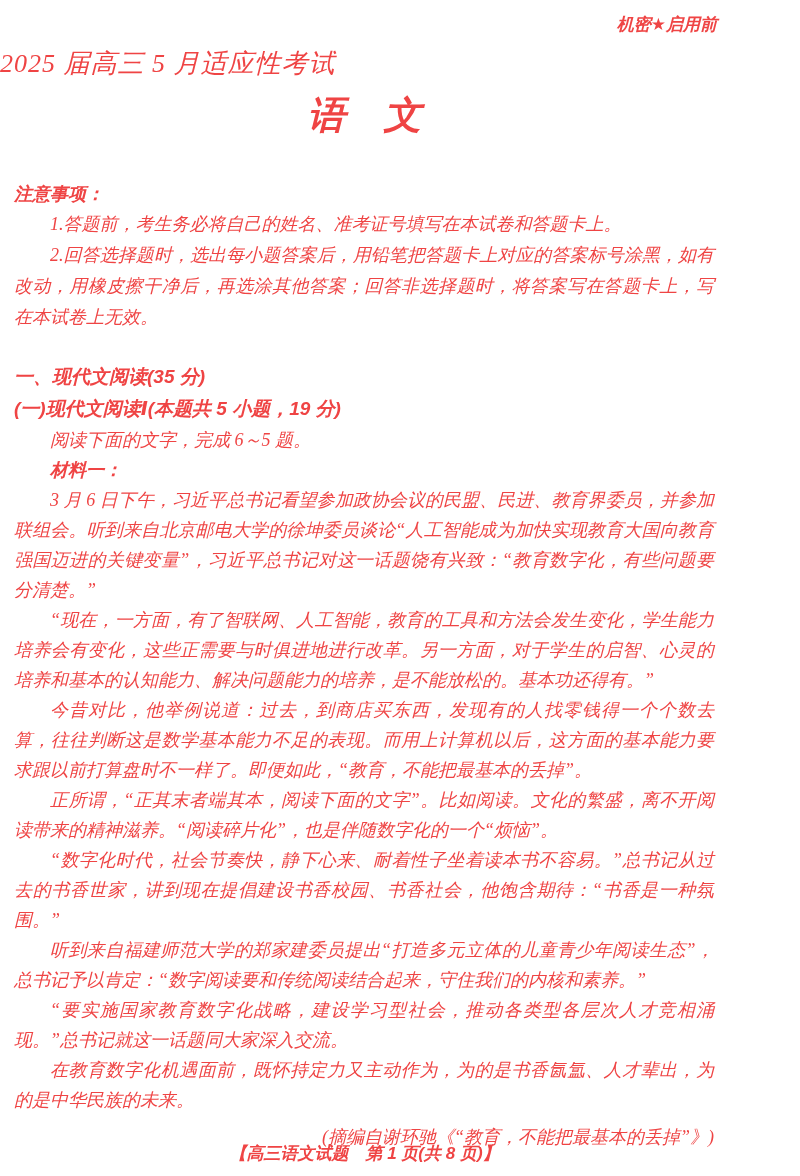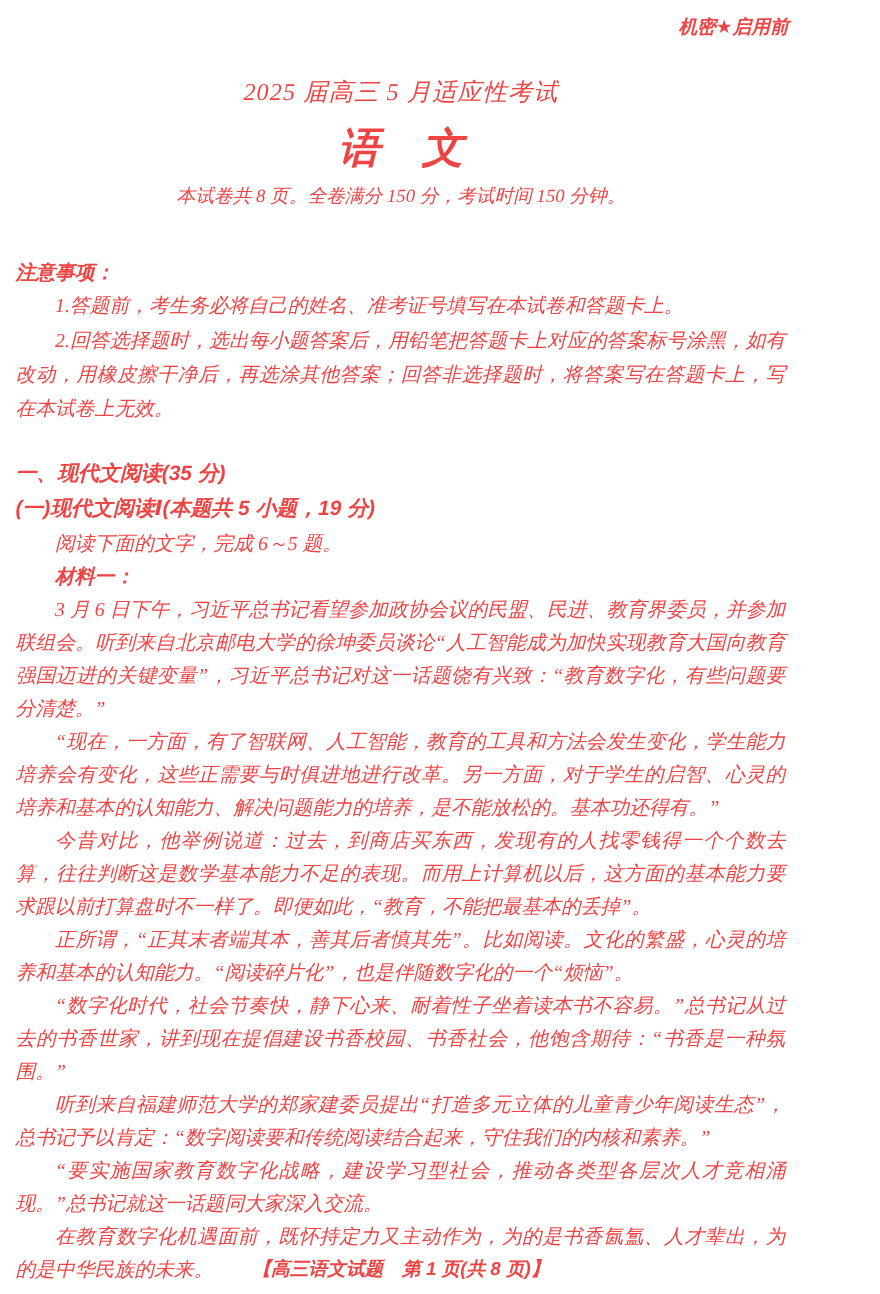--- a/index.html
+++ b/index.html
@@ -16,23 +16,22 @@
   }
   .classification {
     margin: 14px 12px 0 0;
     text-align: right;
     font-family: "Liberation Sans", "DejaVu Sans", sans-serif;
     font-weight: bold;
     font-size: 17px;
     line-height: 22px;
   }
   .exam-title {
-    margin-top: 32px;
-    text-align: center;
-    font-size: 22px;
+    margin-top: 12px;
+    font-size: 26px;
     line-height: 32px;
     letter-spacing: 1px;
   }
   .subject-title {
     margin-top: 13px;
     text-align: center;
     font-family: "Liberation Sans", "DejaVu Sans", sans-serif;
     font-weight: bold;
     font-size: 38px;
     line-height: 44px;
@@ -118,37 +117,36 @@
 <body>
 
 <div class="page">
 
   <div class="classification">机密★启用前</div>
 
   <div class="exam-title">2025 届高三 5 月适应性考试</div>
 
   <div class="subject-title">语　文</div>
 
-  <div class="exam-info">本试卷共 8 页。全卷满分 150 分，考试时间 150 分钟。</div>
 
   <div class="content">
 
     <div class="notice-heading">注意事项：</div>
     <p class="notice-item">1.答题前，考生务必将自己的姓名、准考证号填写在本试卷和答题卡上。</p>
     <p class="notice-item">2.回答选择题时，选出每小题答案后，用铅笔把答题卡上对应的答案标号涂黑，如有改动，用橡皮擦干净后，再选涂其他答案；回答非选择题时，将答案写在答题卡上，写在本试卷上无效。</p>
 
     <div class="section-heading">一、现代文阅读(35 分)</div>
     <div class="section-subheading">(一)现代文阅读Ⅰ(本题共 5 小题，19 分)</div>
     <p class="instruction">阅读下面的文字，完成 6～5 题。</p>
     <p class="material-label">材料一：</p>
 
     <p class="body-para">3 月 6 日下午，习近平总书记看望参加政协会议的民盟、民进、教育界委员，并参加联组会。听到来自北京邮电大学的徐坤委员谈论“人工智能成为加快实现教育大国向教育强国迈进的关键变量”，习近平总书记对这一话题饶有兴致：“教育数字化，有些问题要分清楚。”</p>
     <p class="body-para">“现在，一方面，有了智联网、人工智能，教育的工具和方法会发生变化，学生能力培养会有变化，这些正需要与时俱进地进行改革。另一方面，对于学生的启智、心灵的培养和基本的认知能力、解决问题能力的培养，是不能放松的。基本功还得有。”</p>
     <p class="body-para">今昔对比，他举例说道：过去，到商店买东西，发现有的人找零钱得一个个数去算，往往判断这是数学基本能力不足的表现。而用上计算机以后，这方面的基本能力要求跟以前打算盘时不一样了。即便如此，“教育，不能把最基本的丢掉”。</p>
-    <p class="body-para">正所谓，“正其末者端其本，善其后者慎其先”。比如阅读。文化的繁盛，心灵的培养和基本的认知能力。“阅读碎片化”，也是伴随数字化的一个“烦恼”。</p>
+    <p class="body-para">正所谓，“正其末者端其本，阅读下面的文字”。比如阅读。文化的繁盛，离不开阅读带来的精神滋养。“阅读碎片化”，也是伴随数字化的一个“烦恼”。</p>
     <p class="body-para">“数字化时代，社会节奏快，静下心来、耐着性子坐着读本书不容易。”总书记从过去的书香世家，讲到现在提倡建设书香校园、书香社会，他饱含期待：“书香是一种氛围。”</p>
     <p class="body-para">听到来自福建师范大学的郑家建委员提出“打造多元立体的儿童青少年阅读生态”，总书记予以肯定：“数字阅读要和传统阅读结合起来，守住我们的内核和素养。”</p>
     <p class="body-para">“要实施国家教育数字化战略，建设学习型社会，推动各类型各层次人才竞相涌现。”总书记就这一话题同大家深入交流。</p>
     <p class="body-para">在教育数字化机遇面前，既怀持定力又主动作为，为的是书香氤氲、人才辈出，为的是中华民族的未来。</p>
 
     <div class="attribution">(摘编自谢环驰《“教育，不能把最基本的丢掉”》)</div>
 
   </div>
 
   <div class="footer">【高三语文试题　第 1 页(共 8 页)】</div>

